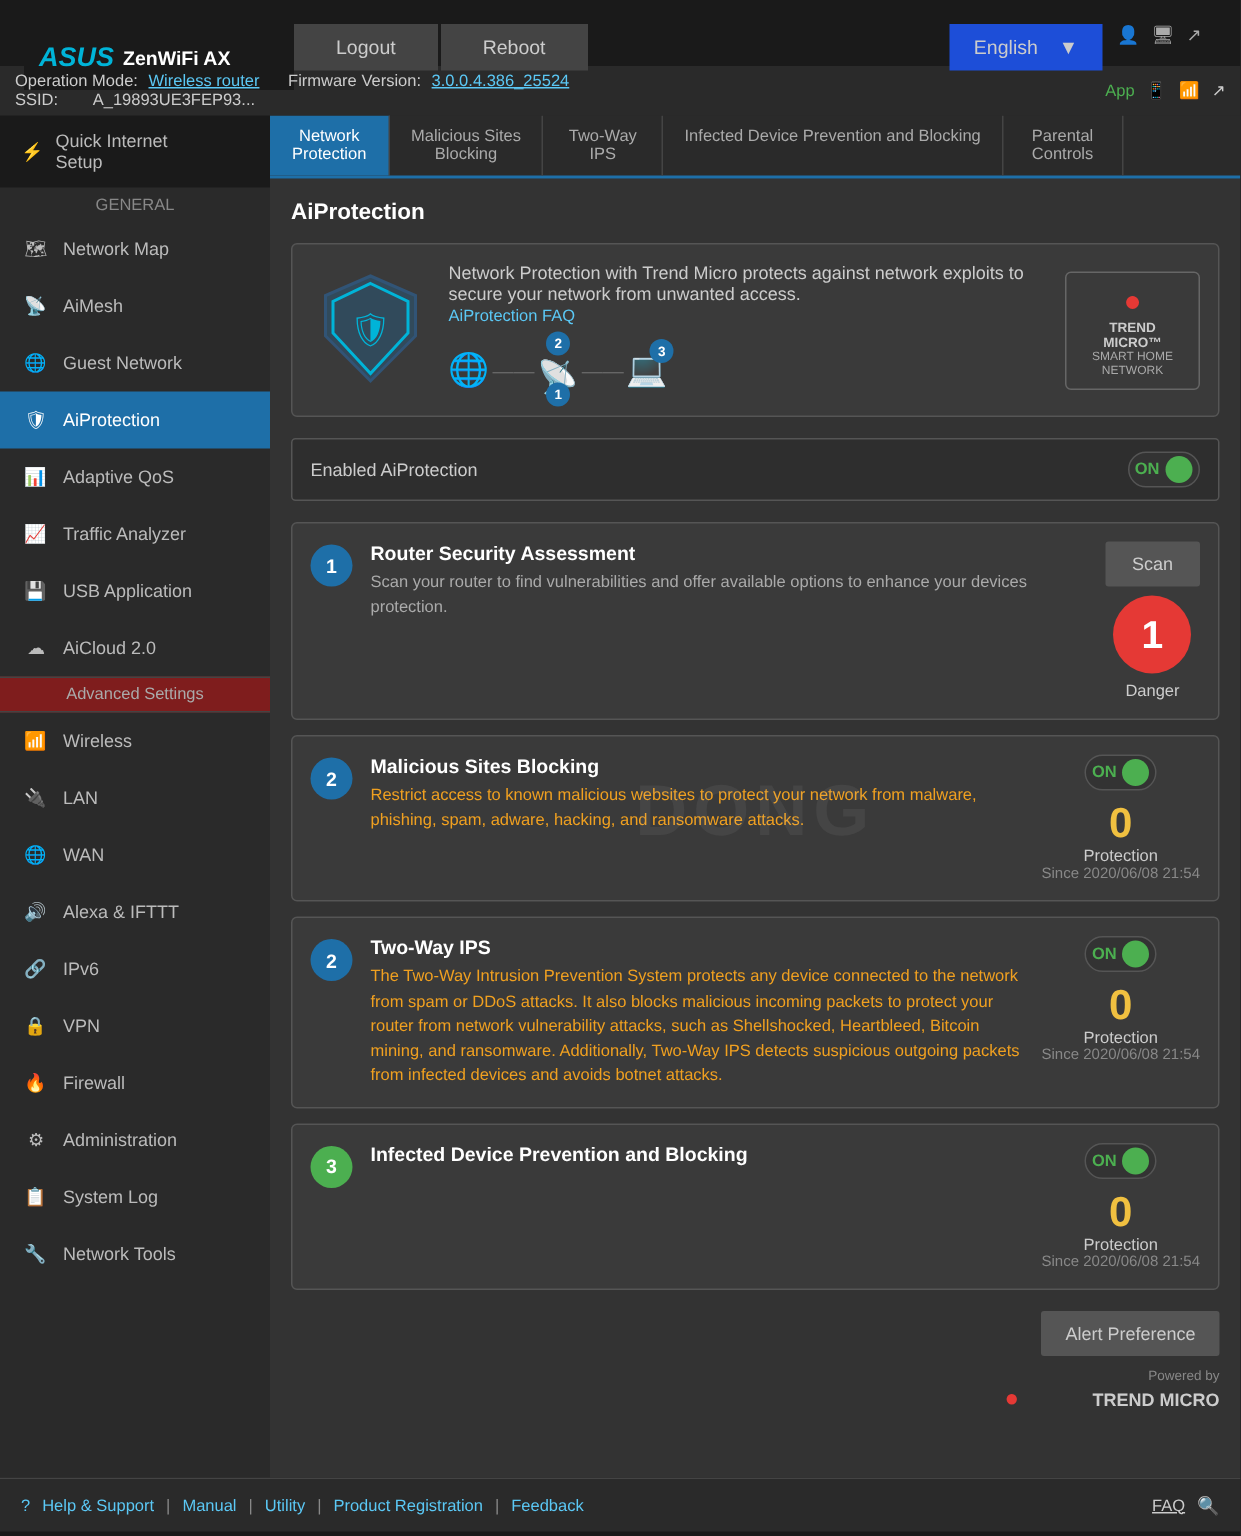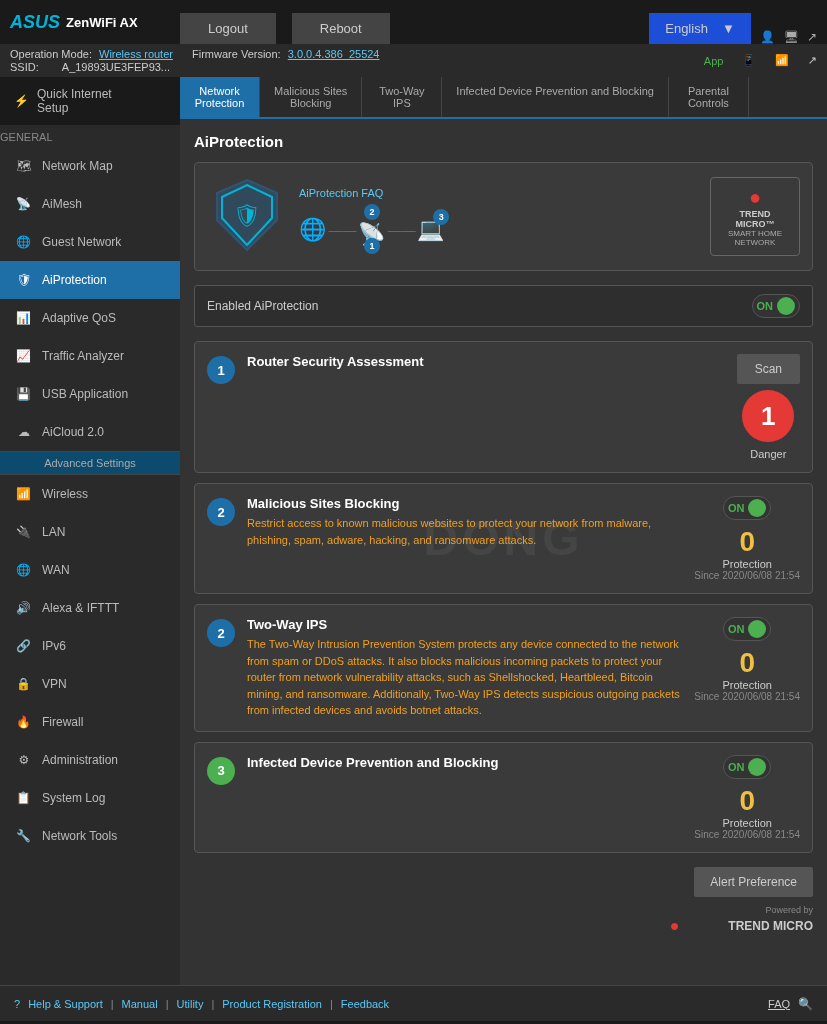--- a/index.html
+++ b/index.html
@@ -1,41 +1,41 @@
 <!DOCTYPE html>
 <html><head>
   <meta charset="utf-8">
   <style>
     * { box-sizing: border-box; margin: 0; padding: 0; }
     body { font-family: Arial, sans-serif; background: #1a1a1a; color: #ccc; width: 827px; min-height: 1024px; overflow-x: hidden; font-size: 12px; }
 
     
-    .header { background: #1a1a1a; display: flex; align-items: flex-end; justify-content: space-between; padding: 0; height: 44px; }
+    .header { background: #1a1a1a; display: flex; align-items: flex-start; justify-content: space-between; padding: 16px; height: 44px; }
     .header-logo { background: #1a1a1a; display: flex; align-items: center; padding: 0 10px; height: 44px; min-width: 180px; }
-    .header-nav { display: flex; gap: 16px; }
+    .header-nav { display: flex; gap: 2px; }
     .header-btn { background: #444; color: #ccc; border: none; padding: 8px 28px; cursor: pointer; font-size: 13px; }
     .header-lang { background: #1d4ed8; color: #ccc; border: none; padding: 8px 16px; display: flex; align-items: center; gap: 14px; cursor: pointer; font-size: 13px; margin-left: auto; }
     .header-icons { display: flex; align-items: center; gap: 8px; padding: 0 10px; color: #aaa; }
 
     
     .info-bar { background: #2a2a2a; padding: 4px 10px; font-size: 11px; color: #ccc; display: flex; justify-content: space-between; align-items: center; }
     .info-bar-left { display: flex; flex-direction: column; gap: 1px; }
-    .info-bar-right { display: flex; align-items: center; gap: 19px; }
+    .info-bar-right { display: flex; align-items: center; gap: 8px; }
     .app-label { color: #4caf50; font-size: 11px; }
 
     
     .layout { display: flex; height: calc(1024px - 44px - 36px - 36px); }
 
     
     .sidebar { width: 180px; background: #2a2a2a; flex-shrink: 0; overflow-y: auto; }
-    .sidebar-section-title { color: #888; font-size: 11px; text-align: left; padding: 6px 0 4px; text-transform: uppercase; }
+    .sidebar-section-title { color: #888; font-size: 11px; text-align: center; padding: 6px 0 4px; text-transform: uppercase; }
     .sidebar-item { display: flex; align-items: center; gap: 8px; padding: 9px 14px; cursor: pointer; color: #bbb; font-size: 12px; }
     .sidebar-item.active { background: #1e6fa8; color: white; }
     .sidebar-icon { width: 20px; height: 20px; display: flex; align-items: center; justify-content: center; flex-shrink: 0; }
-    .sidebar-section-header { background: #0c4a6e; color: #aaa; font-size: 11px; text-align: center; padding: 5px 0; border-top: 1px solid #444; border-bottom: 1px solid #444; }
+    .sidebar-section-header { background: #7f1d1d; color: #aaa; font-size: 11px; text-align: center; padding: 5px 0; border-top: 1px solid #444; border-bottom: 1px solid #444; }
 
     
     .main { flex: 1; background: #333; overflow-y: auto; }
 
     
     .tabs { display: flex; background: #2a2a2a; border-bottom: 2px solid #1e6fa8; }
     .tab { padding: 8px 14px; cursor: pointer; color: #aaa; font-size: 11px; text-align: center; border-right: 1px solid #444; min-width: 80px; }
     .tab.active { background: #1e6fa8; color: white; }
 
     
@@ -255,20 +255,21 @@
       <div class="ai-info-box">
 
         <div style="flex-shrink:0;">
           <svg width="80" height="80" viewBox="0 0 80 80">
             <polygon points="40,5 70,18 70,45 40,75 10,45 10,18" fill="#1e6fa8" opacity="0.3" stroke="#1e90ff" stroke-width="2"></polygon>
             <polygon points="40,10 65,22 65,43 40,70 15,43 15,22" fill="none" stroke="#00b4d8" stroke-width="2"></polygon>
             <text x="40" y="48" text-anchor="middle" fill="#00b4d8" font-size="22">🛡</text>
           </svg>
         </div>
         <div style="flex:1;">
+          <p>Network Protection with Trend Micro protects against network exploits to secure your network from unwanted access.</p>
           <a style="color:#5bc8f5;text-decoration:none;font-size:11px;">AiProtection FAQ</a>
           
           <div class="diagram-wrap" style="margin-top:12px;">
             <div class="diag-node">
               <span style="font-size:22px;">🌐</span>
             </div>
             <span class="diag-arrow">——</span>
             <div class="diag-node" style="position:relative;">
               <div class="diag-badge" style="position:absolute;top:-8px;left:50%;transform:translateX(-50%);">2</div>
               <span style="font-size:22px;margin-top:10px;">📡</span>
@@ -293,20 +294,21 @@
         <div class="toggle-on">
           <span class="toggle-on-label">ON</span>
           <div class="toggle-knob"></div>
         </div>
       </div>
 
       <div class="feature-card">
         <div class="feature-num">1</div>
         <div class="feature-body">
           <div class="feature-title">Router Security Assessment</div>
+          <div class="feature-desc gray">Scan your router to find vulnerabilities and offer available options to enhance your devices protection.</div>
         </div>
         <div class="feature-right">
           <button class="scan-btn">Scan</button>
           <div class="danger-badge">
             <span style="font-size:26px;color:white;font-weight:bold;">1</span>
           </div>
           <div class="status-label">Danger</div>
         </div>
       </div>
 

